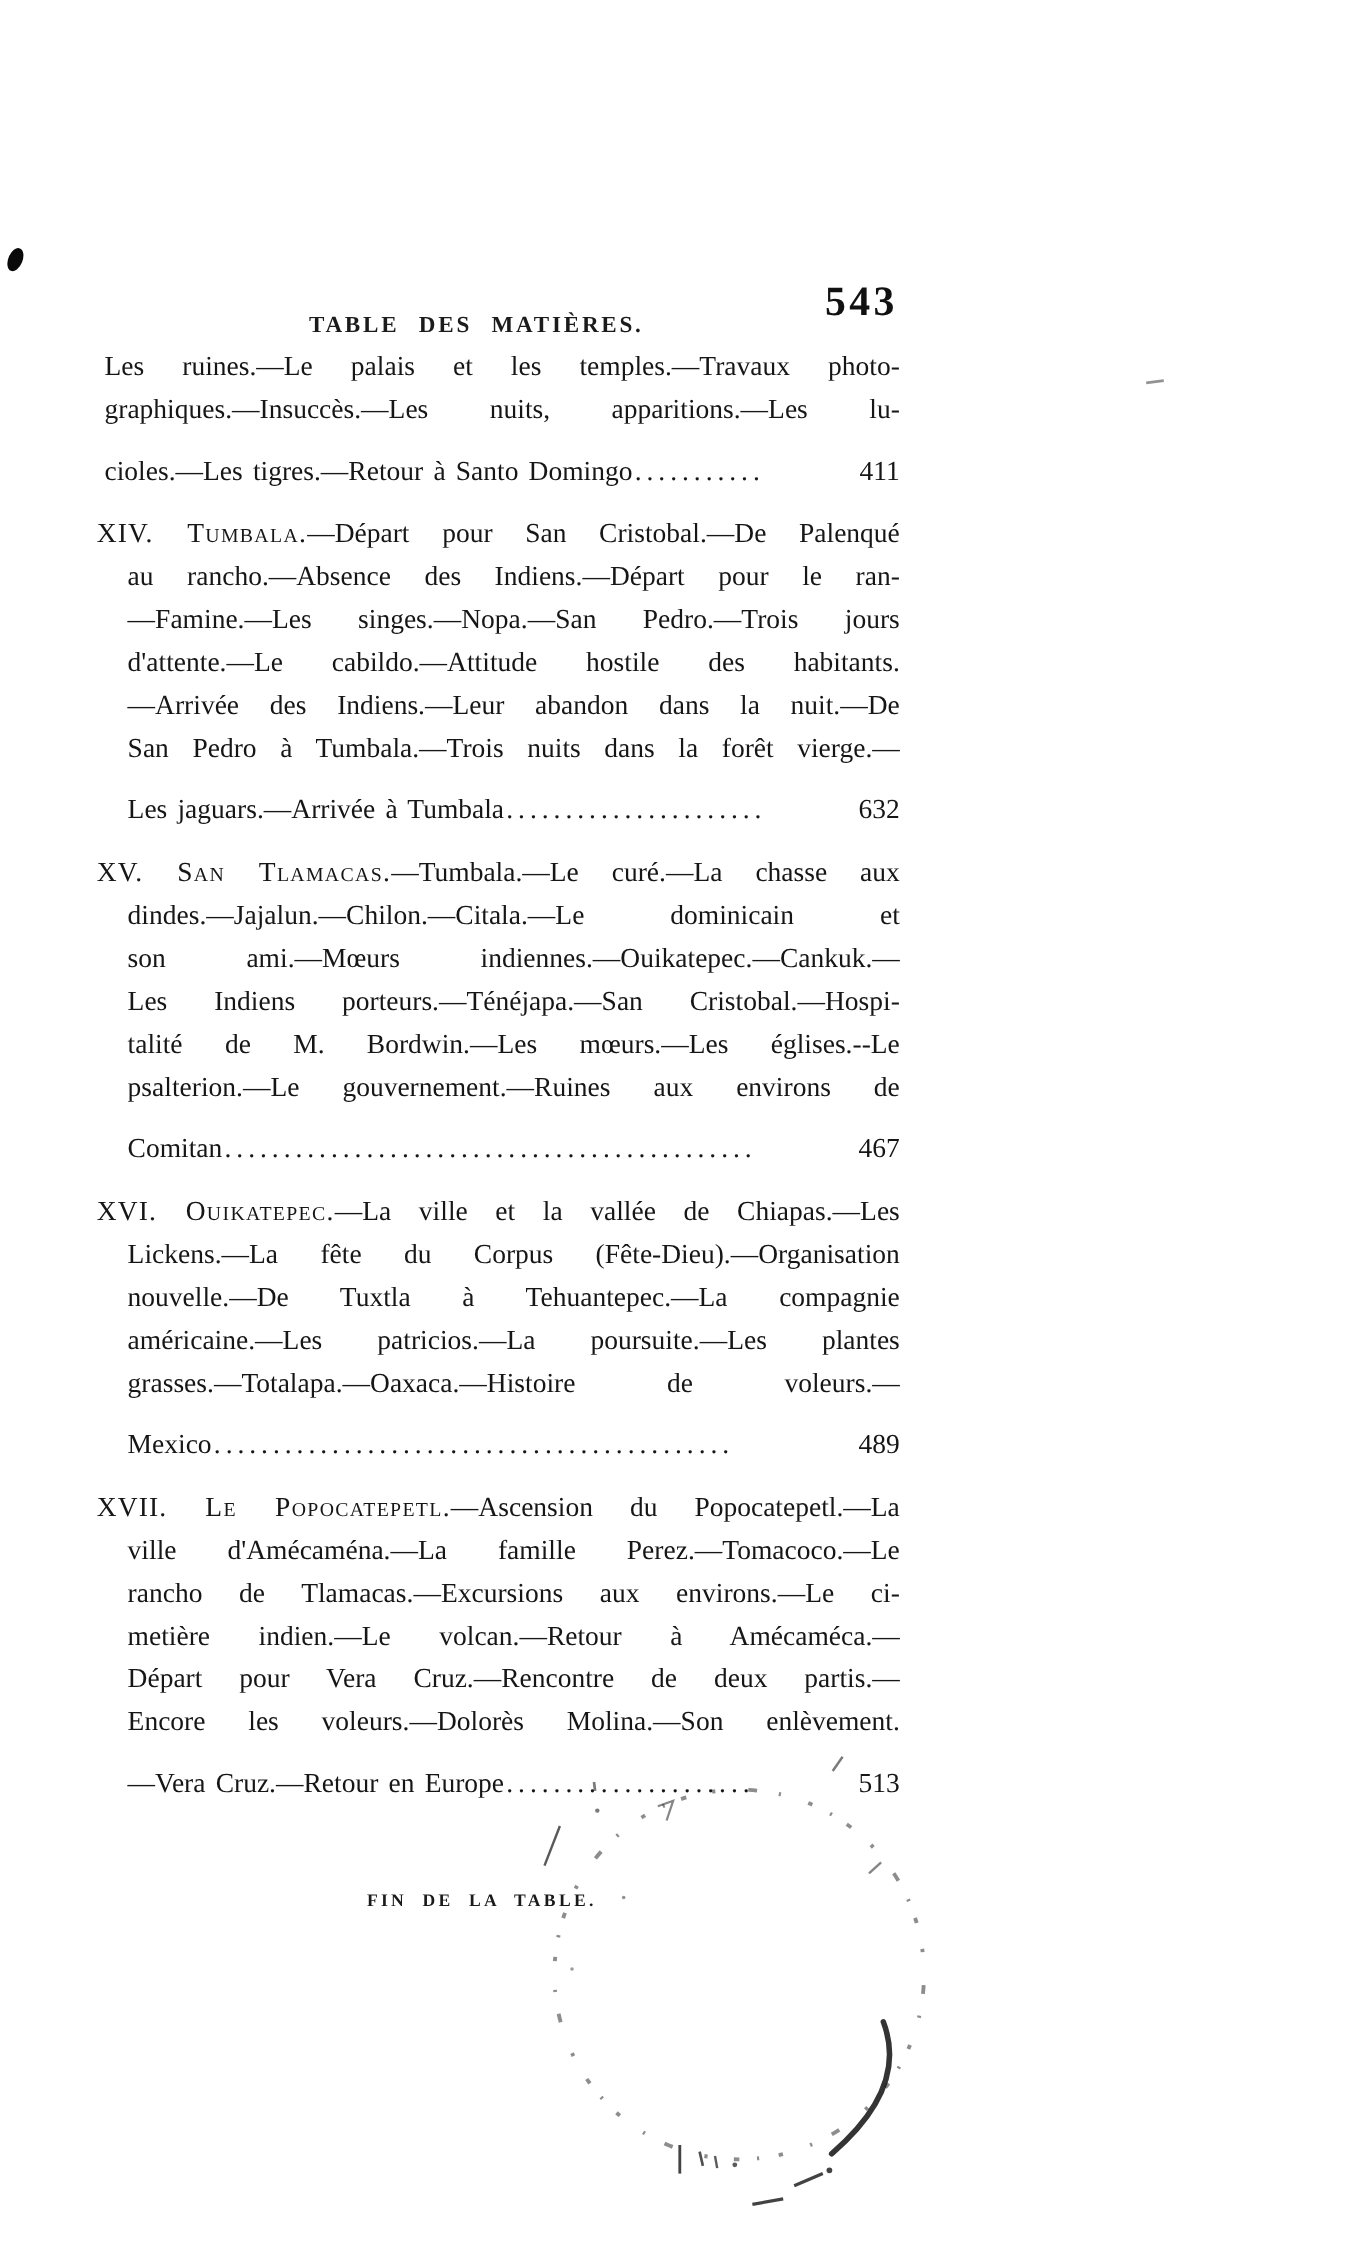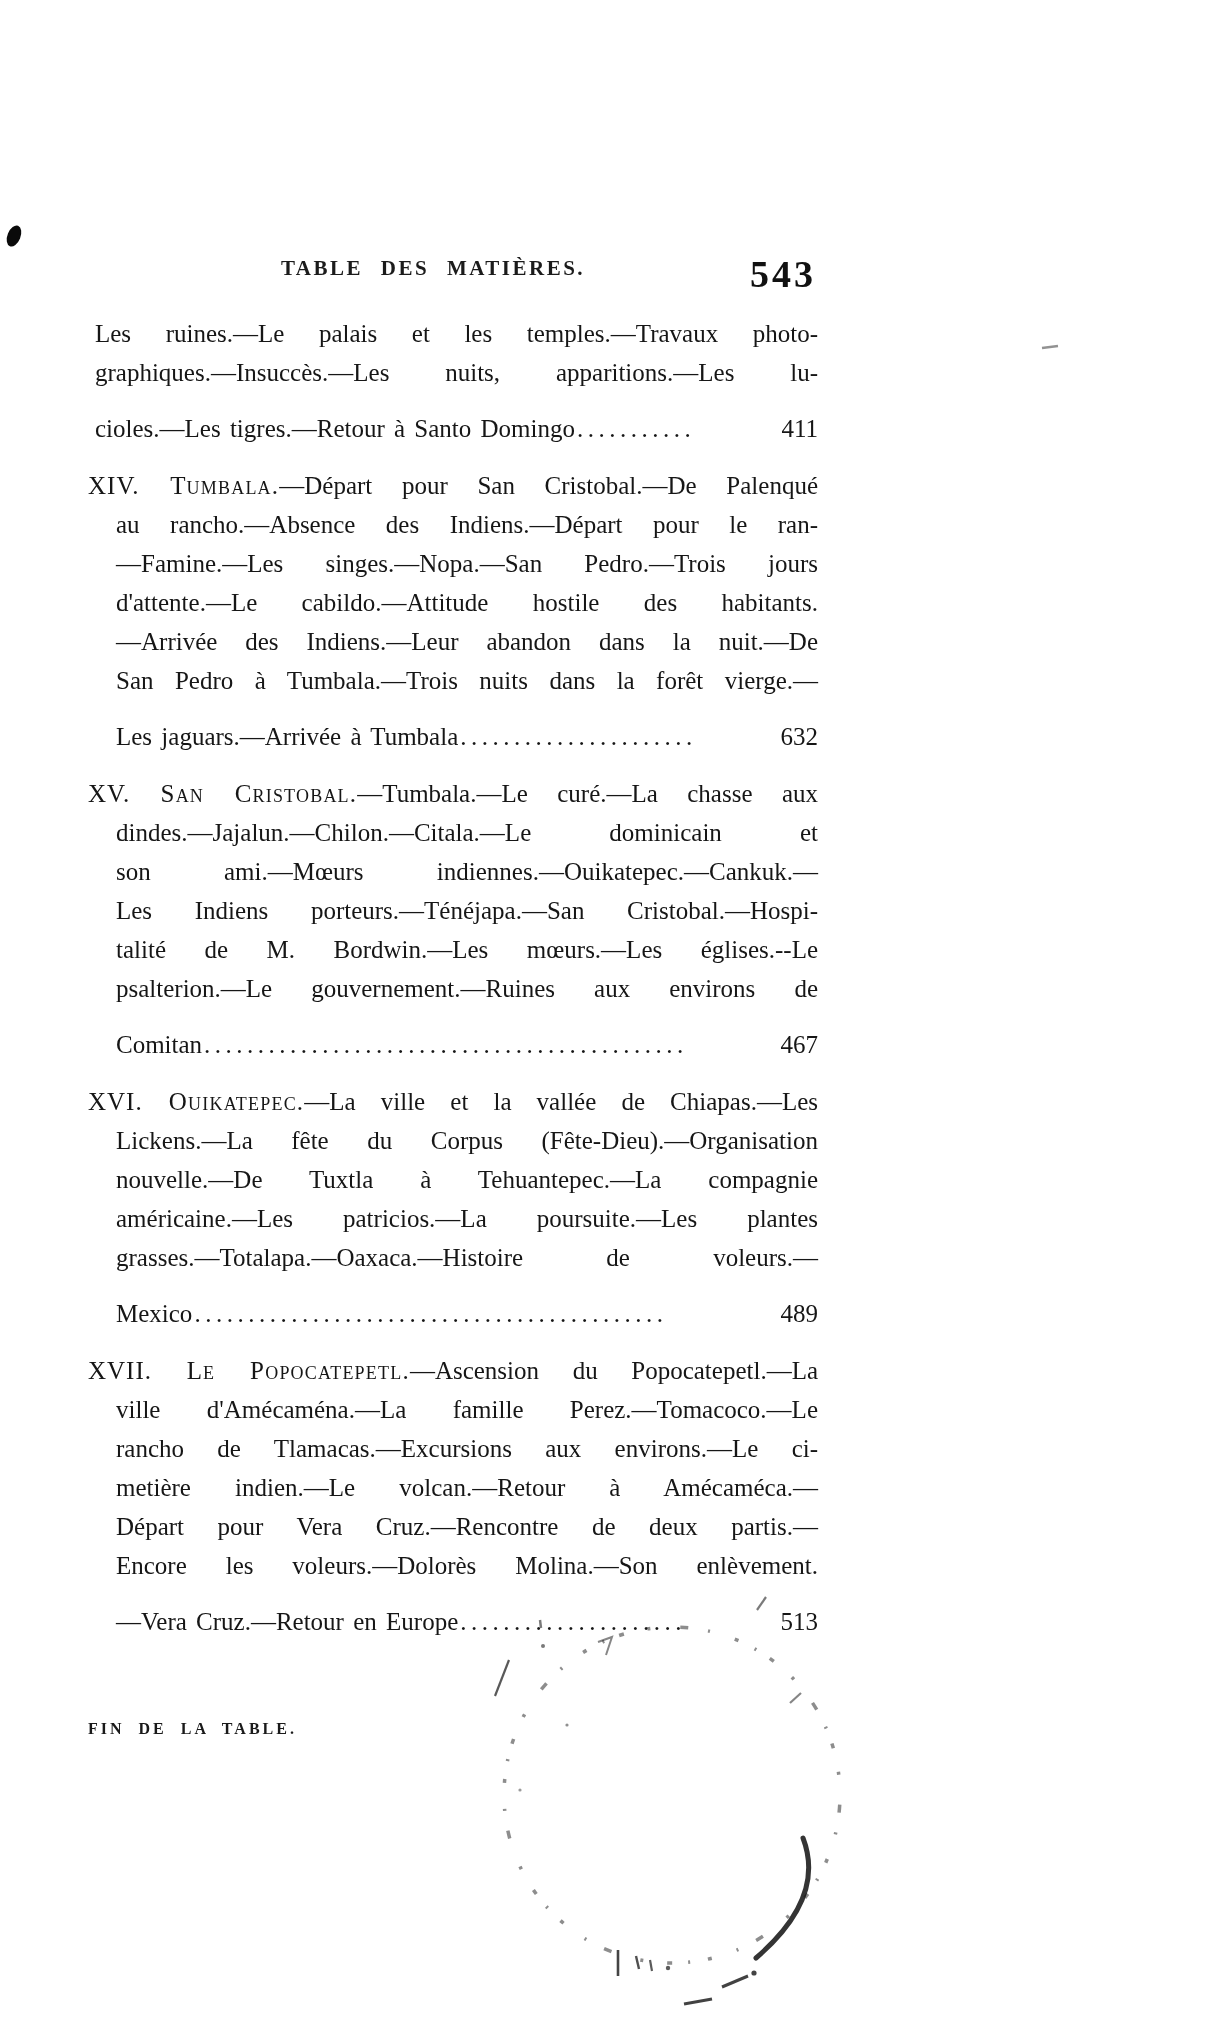--- a/index.html
+++ b/index.html
@@ -6,21 +6,21 @@
   body{
     width:1229px;height:2039px;
     background:#ffffff;
     font-family:"Liberation Serif", serif;
     color:#161616;
   }
   .page{position:relative;width:1229px;height:2039px;overflow:hidden;background:#fff;}
   .col{position:absolute;left:88px;top:256px;width:730px;}
   .hdr{position:relative;height:46px;margin-bottom:12px;}
   .hdr .title{
-    position:absolute;left:0;right:40px;top:0;
+    position:absolute;left:0;right:40px;top:27px;
     text-align:center;
     font-size:21px;letter-spacing:2.5px;word-spacing:10px;
     font-weight:bold;color:#1b1b1b;
   }
   .hdr .pagenum-big{
     position:absolute;right:2px;top:-4px;
     font-size:38px;letter-spacing:3px;font-weight:bold;color:#111;
   }
   .entries{}
   .entry{margin-top:18px;}
@@ -34,20 +34,21 @@
   .line.para{padding-left:7px;}
   .line.cont{padding-left:28px;}
   .line.haspage{display:flex;align-items:baseline;text-align:left;text-align-last:auto;margin-top:17px;}
   .line .spacer{flex:1 1 auto;min-width:14px;}
   .line .pref{font-size:25px;flex:0 0 auto;}
   .dots{letter-spacing:4.5px;margin-left:2px;}
   .num{letter-spacing:1px;}
   .sc{font-variant:small-caps;letter-spacing:1.2px;}
   .footer{
     position:absolute;left:88px;width:700px;top:1720px;
+    text-align:center;
     font-size:16px;font-weight:bold;letter-spacing:3px;word-spacing:7px;
     color:#1a1a1a;
   }
   .artifacts{position:absolute;left:0;top:0;pointer-events:none;}
 </style>
 </head>
 <body>
 
 <div class="page">
 
@@ -73,21 +74,21 @@
           <div class="line cont"><span class="txt">d'attente.—Le cabildo.—Attitude hostile des habitants.</span></div>
           <div class="line cont"><span class="txt">—Arrivée des Indiens.—Leur abandon dans la nuit.—De</span></div>
           <div class="line cont"><span class="txt">San Pedro à Tumbala.—Trois nuits dans la forêt vierge.—</span></div>
           <div class="line cont haspage">
             <span class="txt">Les jaguars.—Arrivée à Tumbala<span class="dots">......................</span></span>
             <span class="spacer"></span>
             <span class="pref">632</span>
           </div>
         </div>
         <div class="entry">
-          <div class="line hang"><span class="txt"><span class="num">XV. </span><span class="sc">San Cristobal.</span>—Tumbala.—Le curé.—La chasse aux</span></div>
+          <div class="line hang"><span class="txt"><span class="num">XV. </span><span class="sc">San Tlamacas.</span>—Tumbala.—Le curé.—La chasse aux</span></div>
           <div class="line cont"><span class="txt">dindes.—Jajalun.—Chilon.—Citala.—Le dominicain et</span></div>
           <div class="line cont"><span class="txt">son ami.—Mœurs indiennes.—Ouikatepec.—Cankuk.—</span></div>
           <div class="line cont"><span class="txt">Les Indiens porteurs.—Ténéjapa.—San Cristobal.—Hospi-</span></div>
           <div class="line cont"><span class="txt">talité de M. Bordwin.—Les mœurs.—Les églises.--Le</span></div>
           <div class="line cont"><span class="txt">psalterion.—Le gouvernement.—Ruines aux environs de</span></div>
           <div class="line cont haspage">
             <span class="txt">Comitan<span class="dots">.............................................</span></span>
             <span class="spacer"></span>
             <span class="pref">467</span>
           </div>

